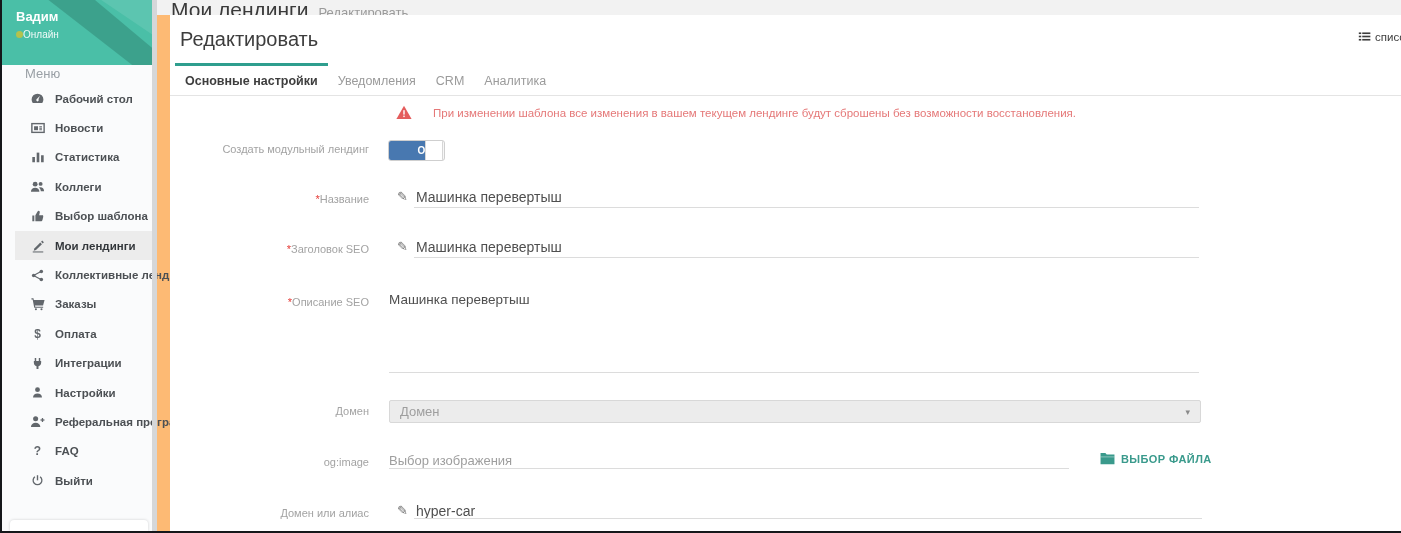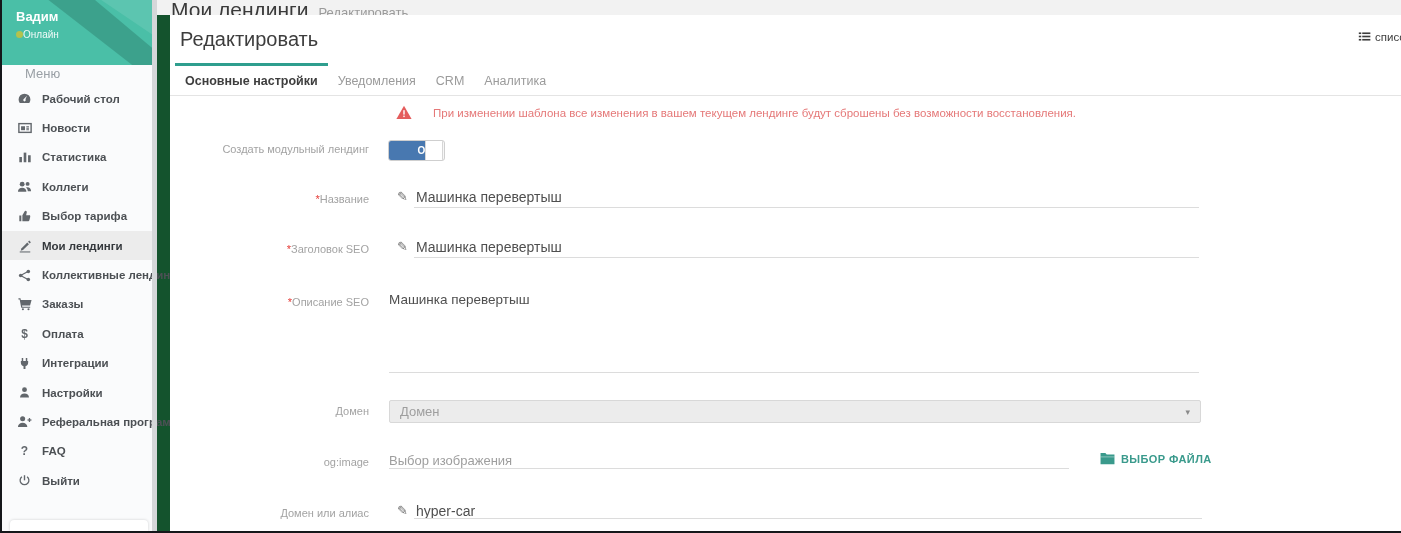--- a/index.html
+++ b/index.html
@@ -1,34 +1,34 @@
 <!DOCTYPE html>
 <html><head>
 <meta charset="utf-8">
 <style>
   * { box-sizing: border-box; margin: 0; padding: 0; }
   html,body { background:#e9e9e9; font-family:"Liberation Sans", sans-serif; }
-  .page { position:relative; width:1401px; height:533px; overflow:hidden; background:#14532d;
+  .page { position:relative; width:1401px; height:533px; overflow:hidden; background:#fdba74;
           border-left:2px solid #15171a; border-bottom:2px solid #15171a; }
 
   
   .sidebar { position:absolute; left:0; top:0; width:155px; height:100%; background:#fafbfc; }
   .sb-scroll { position:absolute; right:0; top:0; width:5px; height:100%; background:#d5d7d9; }
   .sb-head { position:relative; height:65px; background:#4abfa7; overflow:hidden; }
   .sb-head::before { content:""; position:absolute; inset:0; background:rgba(0,25,20,.18);
       clip-path:polygon(30% 0, 60% 0, 100% 80%, 100% 100%, 84% 100%); }
   .sb-head::after { content:""; position:absolute; inset:0; background:rgba(255,255,255,.10);
       clip-path:polygon(64% 0, 100% 0, 100% 58%); }
   .sb-user { position:absolute; left:14px; top:9px; z-index:2; color:#fff; font-size:13px; font-weight:bold; }
   .sb-status { position:absolute; left:14px; top:29px; z-index:2; display:flex; align-items:center; 
       color:rgba(255,255,255,.92); font-size:10px; }
   .dot { width:7px; height:7px; border-radius:50%; background:#b3c24d; }
   .sb-menu-label { position:absolute; left:23px; top:66px; font-size:13px; color:#9aa0a6;text-align:right; }
   .sb-items { position:absolute; left:0; top:84px; width:150px; }
-  .mi { display:flex; align-items:center; height:29.4px; padding-left:14px; cursor:pointer; }
+  .mi { display:flex; align-items:center; height:29.4px; padding-left:14px; cursor:pointer;margin-left:13px; }
   .mi.active { background:#ececec; }
   .mi .ico { width:17px; margin-right:9px; color:#62676c; display:flex; justify-content:center; align-items:center;
       font-size:12px; font-weight:bold; flex:none; }
   .mi .lbl { font-size:11.5px; font-weight:bold; color:#4c5054; white-space:nowrap; }
   .mi.active .lbl { color:#33373b; }
   .sb-foot { position:absolute; left:8px; bottom:0; width:138px; height:11px; background:#fff;
       border-radius:4px 4px 0 0; box-shadow:0 0 3px rgba(0,0,0,.18); }
 
   
   .top-strip { position:absolute; left:155px; right:0; top:0; height:15px; background:#f2f2f2; overflow:hidden; }
@@ -128,21 +128,21 @@
             </svg>
           </span>
         <span class="lbl">Коллеги</span>
       </div>
       <div class="mi">
         <span class="ico">
             <svg width="14" height="14" viewBox="0 0 16 16" fill="currentColor">
               <path d="M1.5 7.5h2.3V14H1.5zM5 14h6.3c.9 0 1.6-.6 1.8-1.4l.9-3.8A1.5 1.5 0 0 0 12.5 7H9.3l.7-3a1.4 1.4 0 0 0-2.5-1.2L5 7z"></path>
             </svg>
           </span>
-        <span class="lbl">Выбор тарифа</span>
+        <span class="lbl">Выбор шаблона</span>
       </div>
       <div class="mi active">
         <span class="ico">
             <svg width="14" height="14" viewBox="0 0 16 16" fill="currentColor">
               <path d="M3.8 10.8 10.6 4l1.9 1.9-6.8 6.8-2.6.7z"></path>
               <path d="M11.5 3.1 12.8 1.8l1.9 1.9-1.3 1.3z"></path>
               <path d="M2 14.2h12v1.2H2z"></path>
             </svg>
           </span>
         <span class="lbl">Мои лендинги</span>

